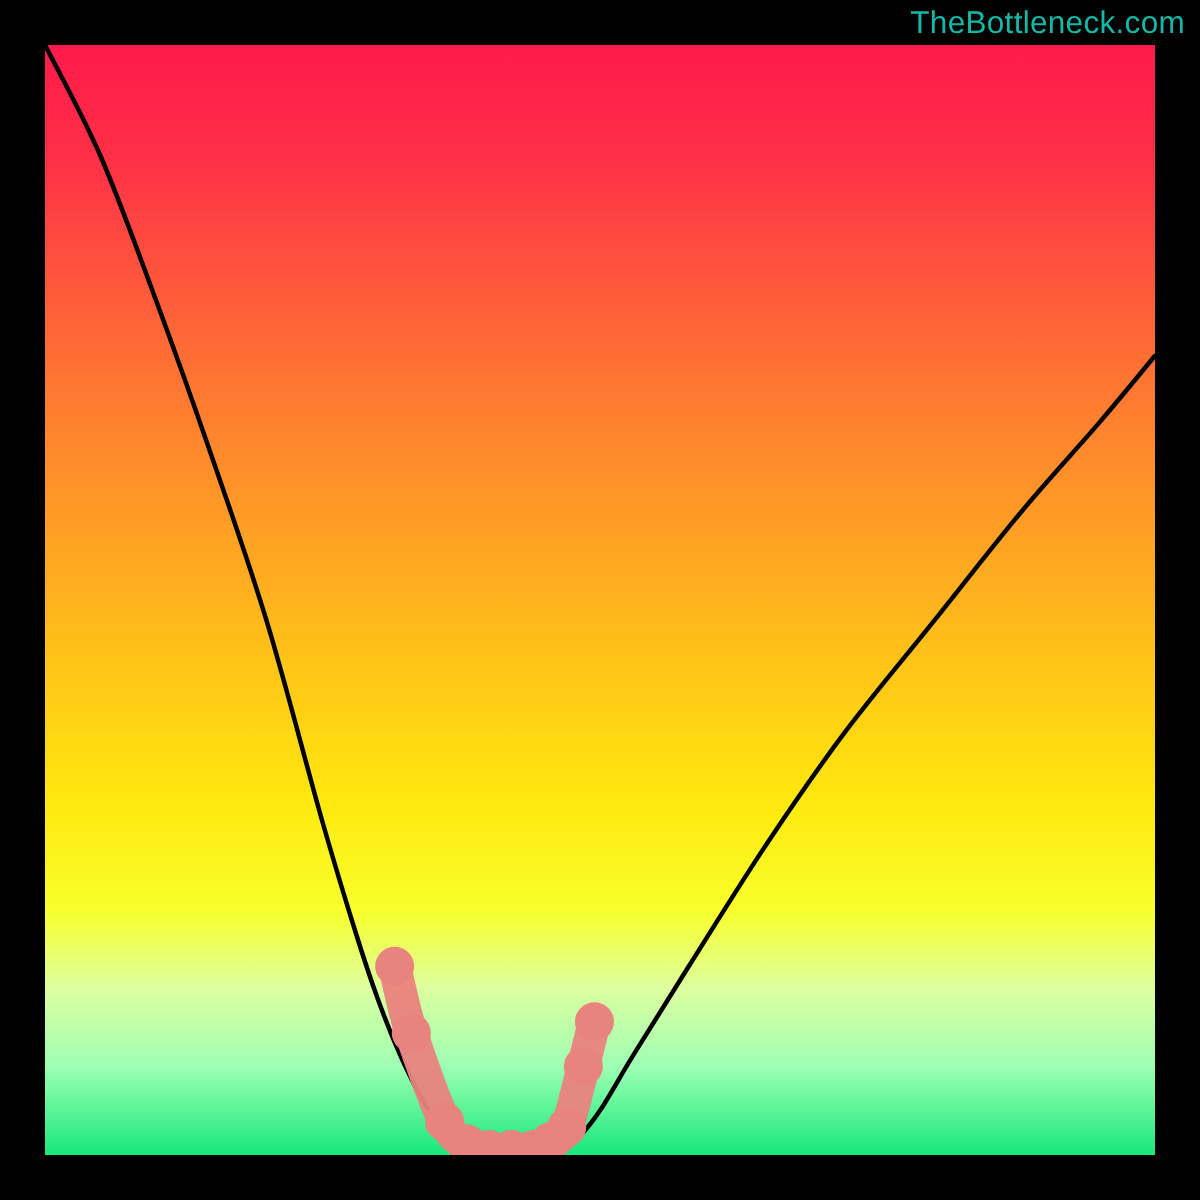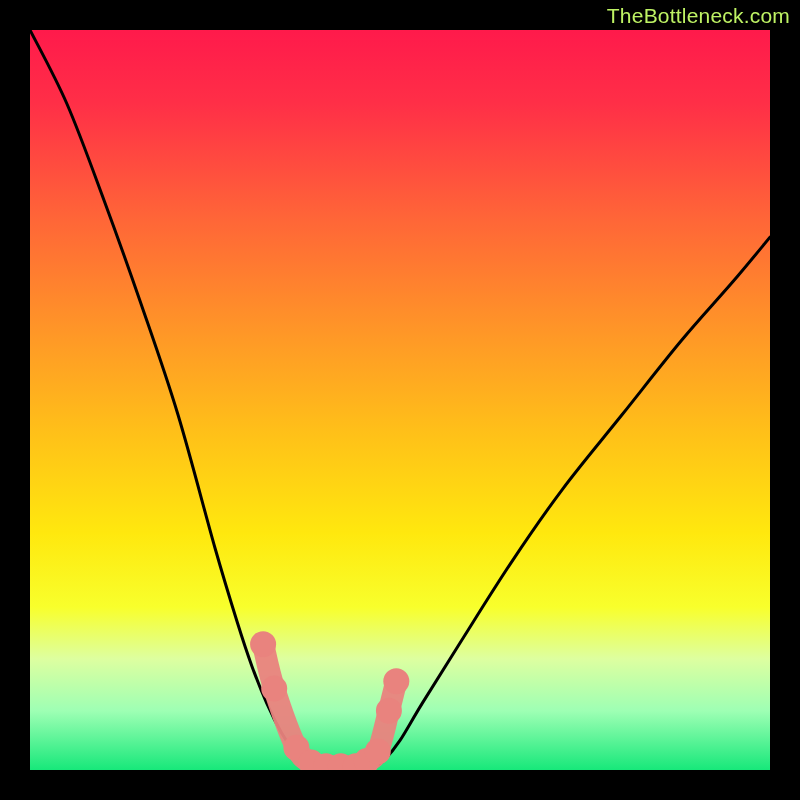--- a/index.html
+++ b/index.html
@@ -16,21 +16,21 @@
     position: absolute;
     left: 30px;
     top: 30px;
     width: 740px;
     height: 740px;
   }
   .watermark {
     position: absolute;
     top: 4px;
     right: 10px;
-    color: #bef264;
+    color: #14b8a6;
     font-size: 21px;
     letter-spacing: 0.2px;
     font-weight: 500;
     z-index: 20;
     user-select: none;
   }
   svg { display:block; }
 </style>
 </head>
 <body>

